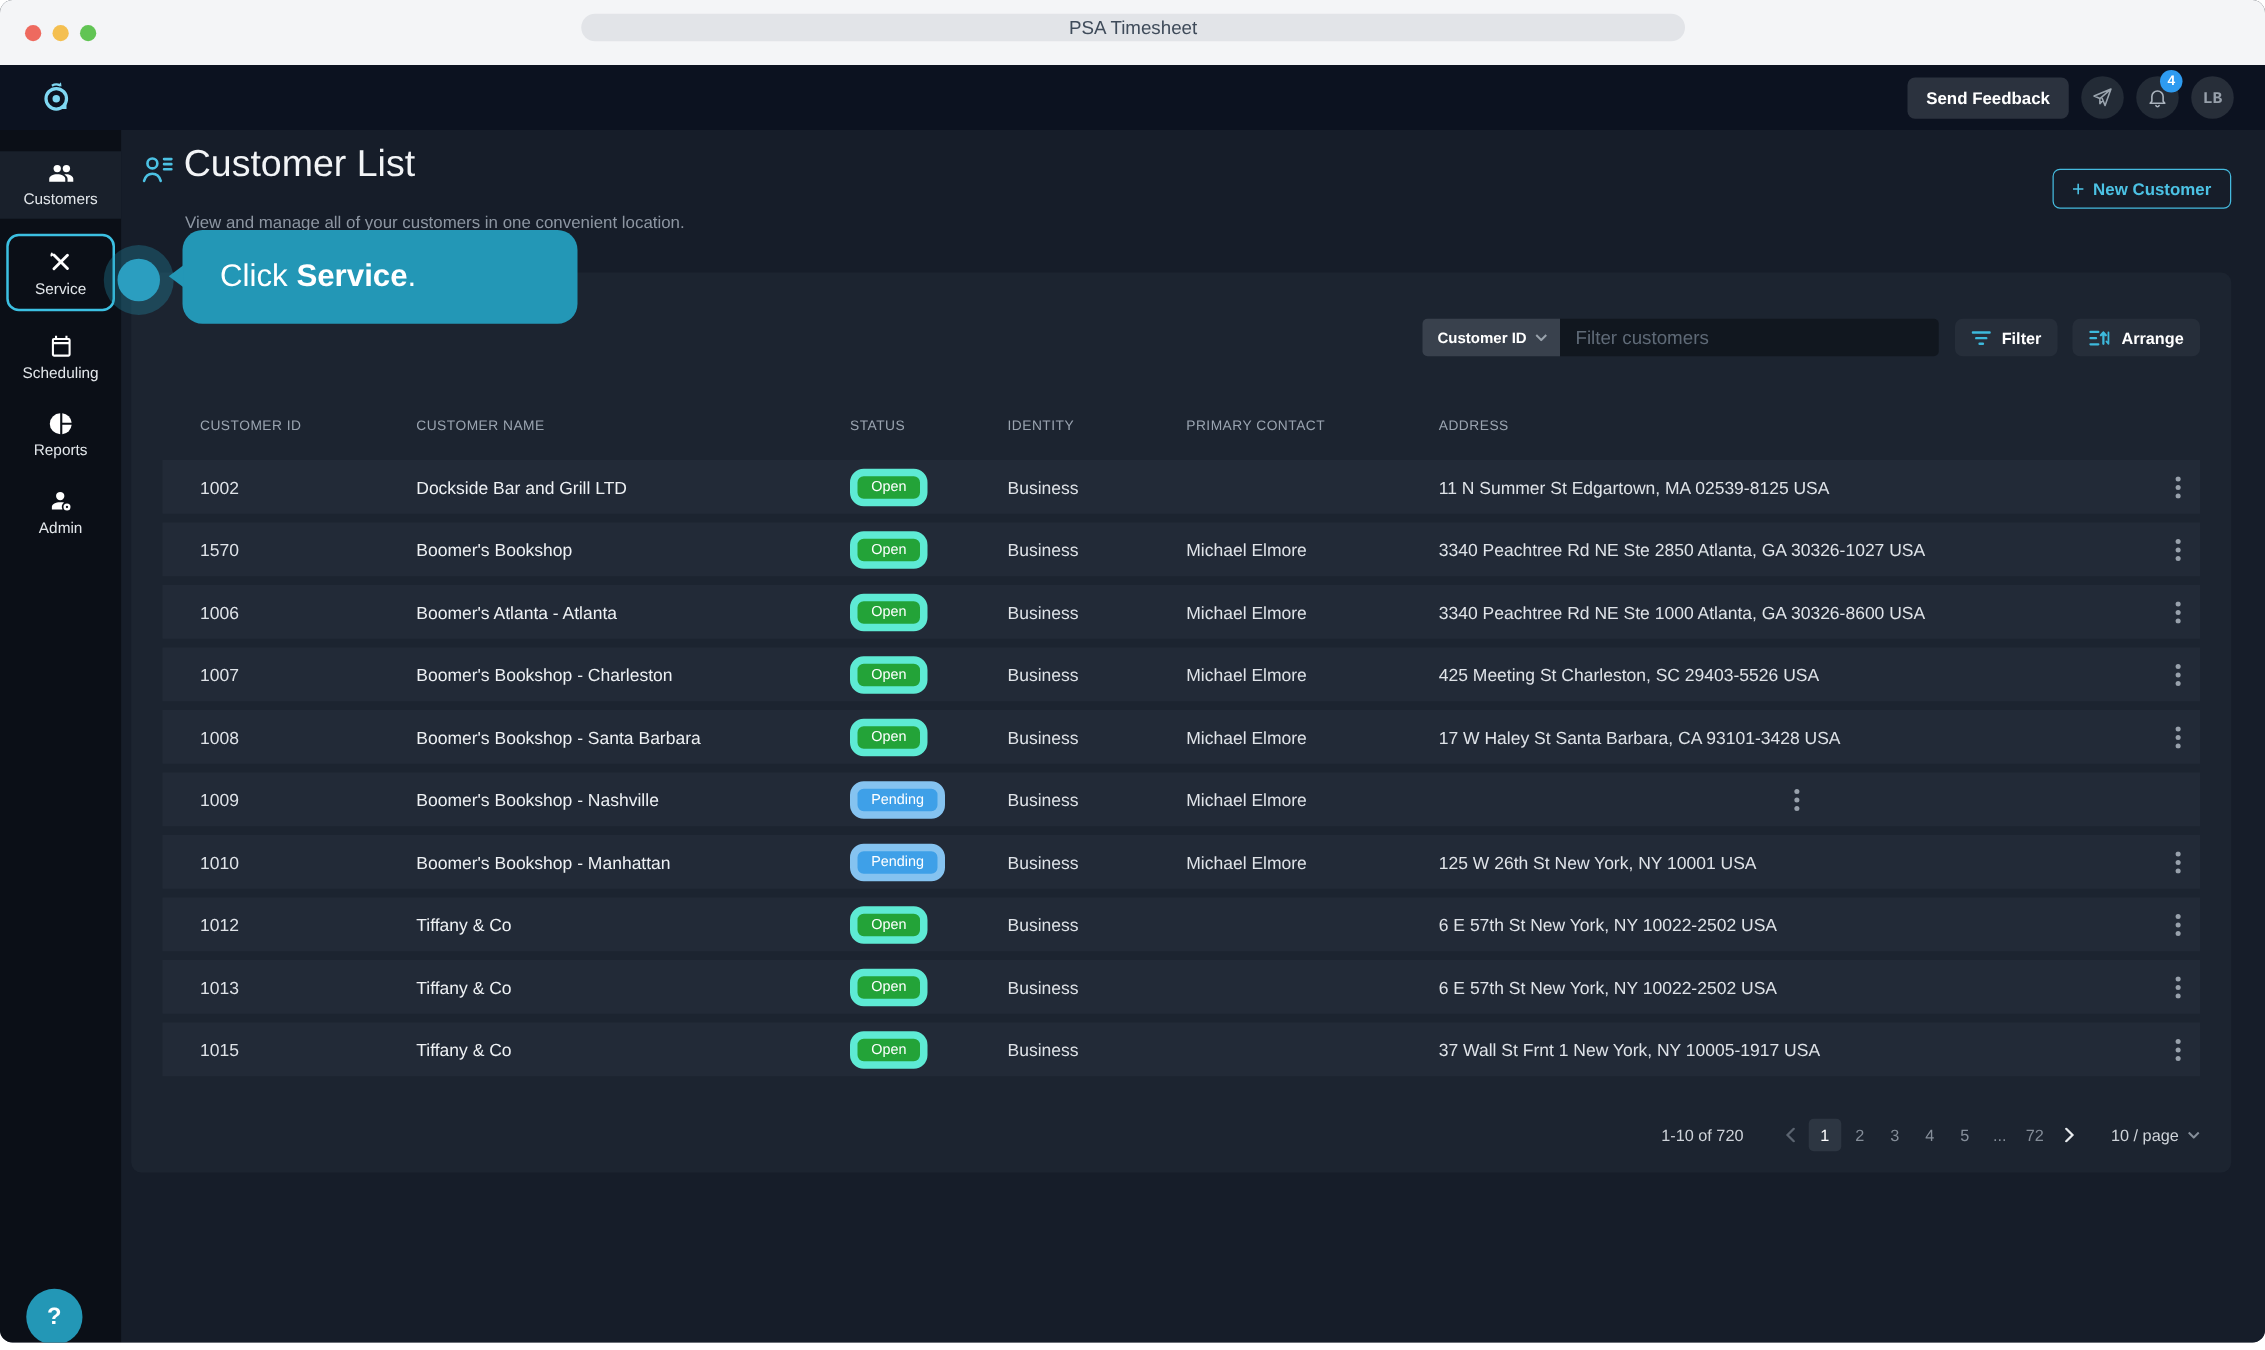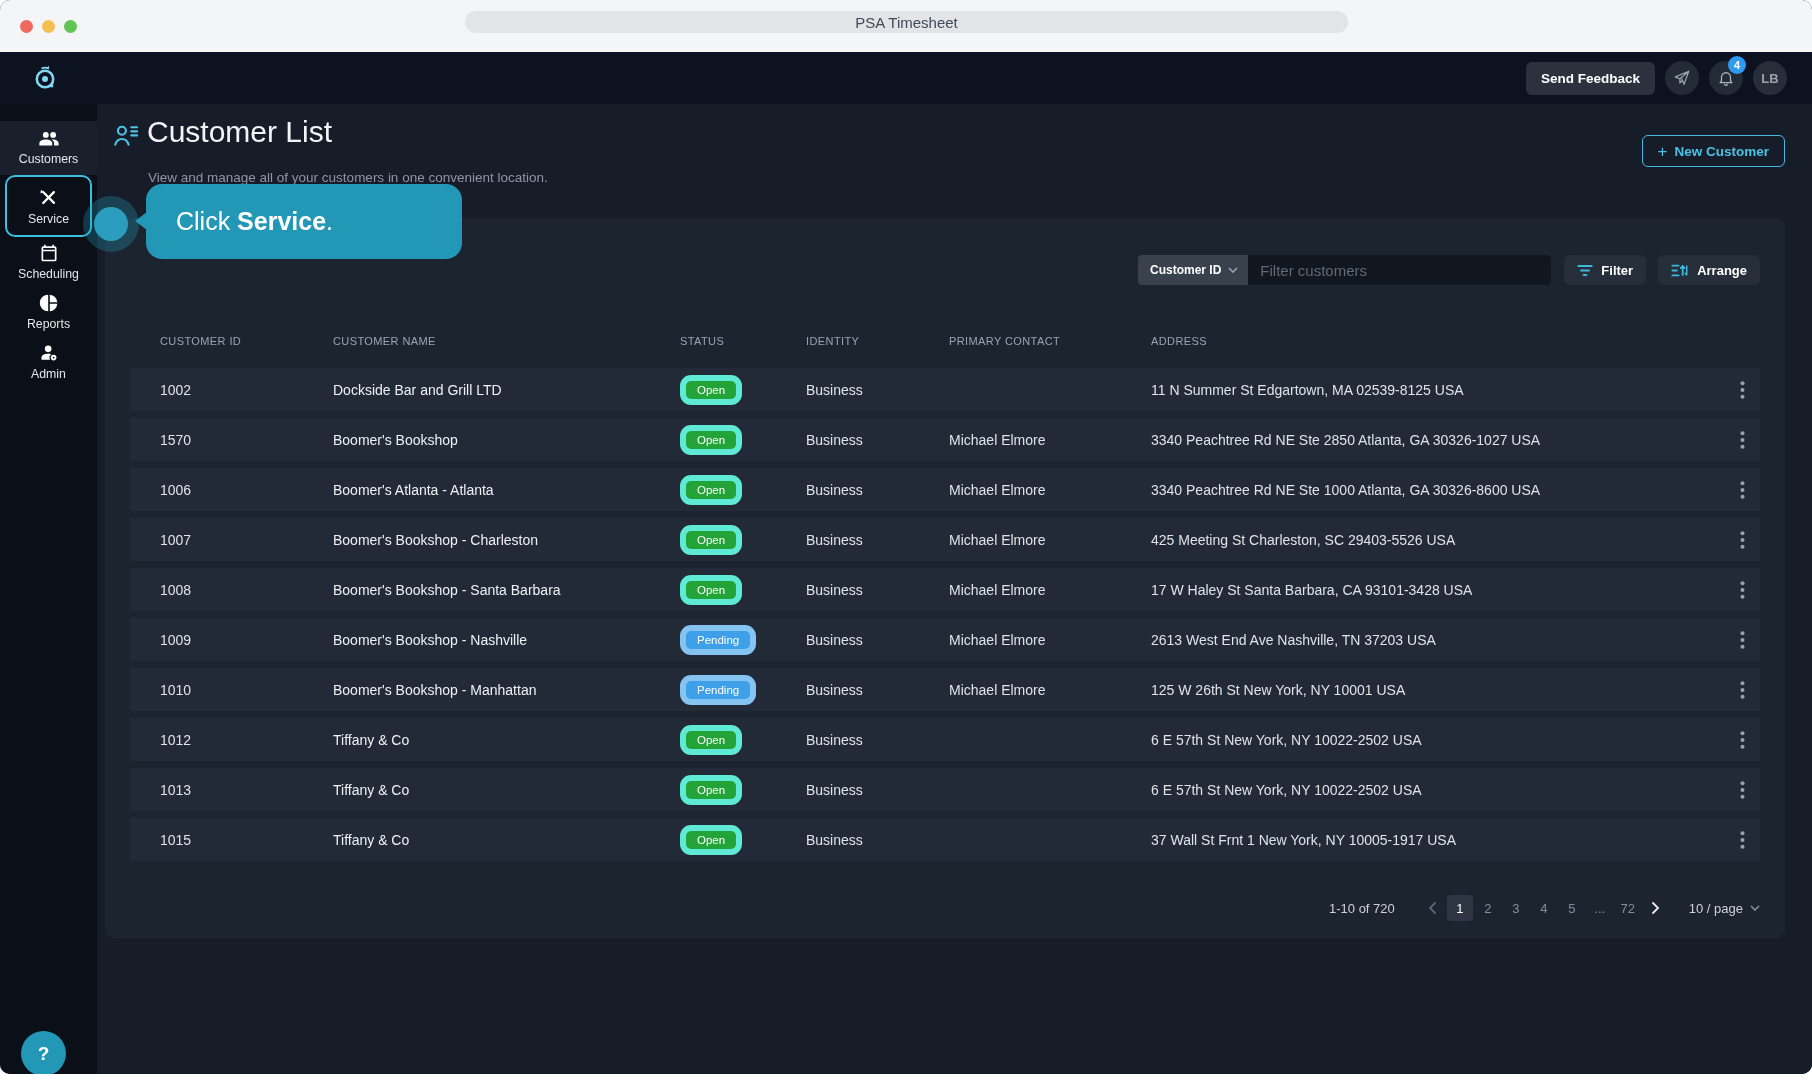--- a/index.html
+++ b/index.html
@@ -19,24 +19,24 @@
   
   .appheader { position:absolute; left:0; top:52px; width:100%; height:52px; background:#0c1220; }
   .logo { position:absolute; left:31px; top:12px; width:28px; height:28px; }
   .hdr-right { position:absolute; right:25px; top:0; height:52px; display:flex; align-items:center; gap:10px; }
   .btn-feedback { height:33px; padding:0 15px; background:#2b323e; border-radius:6px; color:#fff; font-size:13.5px; font-weight:bold;
                   display:flex; align-items:center; cursor:pointer; }
   .circ { width:34px; height:34px; border-radius:50%; background:#232b36; display:flex; align-items:center; justify-content:center; position:relative; cursor:pointer; }
   .nbadge { position:absolute; top:-5px; right:-3px; min-width:18px; height:18px; border-radius:9px; background:#2e9bf0; color:#fff;
             font-size:11px; font-weight:bold; display:flex; align-items:center; justify-content:center; padding:0 4px; }
   .avatar { width:34px; height:34px; border-radius:50%; background:#272e39; color:#97a0ab; font-size:13px; font-weight:bold;
-            display:flex; align-items:center; justify-content:center; cursor:pointer; }
-
-  
-  .sidebar { position:absolute; left:0; top:104px; width:97px; bottom:0; background:#0b0f17; display:flex; flex-direction:column; align-items:center; padding-top:17px; }
+            display:flex; align-items:center; justify-content:center; cursor:pointer;font-family:Liberation Mono, monospace; }
+
+  
+  .sidebar { position:absolute; left:0; top:104px; width:97px; bottom:0; background:#0b0f17; display:flex; flex-direction:column; align-items:center; padding-top:17px; gap:12px; }
   .nav-item { width:100%; height:50px; display:flex; flex-direction:column; align-items:center; justify-content:center; gap:4px;
               color:#e3e7eb; font-size:12.3px; cursor:pointer; }
   .nav-item.selected { height:54px; background:#19202b; }
   .nav-item.outlined { width:87px; height:62px; border:2px solid #3cc0e2; border-radius:10px; }
   .nav-item svg { display:block; }
 
   
   .main { position:absolute; left:97px; top:104px; right:0; bottom:0; background:#161d29; }
   .page-icon { position:absolute; left:15px; top:19px; }
   .page-title { position:absolute; left:50px; top:11px; font-size:30px; font-weight:400; color:#f2f4f6; }
@@ -308,21 +308,20 @@
               </svg>
             </div>
         </div>
 
         <div class="trow grid7">
           <div>1009</div>
           <div class="name">Boomer's Bookshop - Nashville</div>
           <div><span class="badge" data-status="Pending">Pending</span></div>
           <div>Business</div>
           <div>Michael Elmore</div>
-          <div>2613 West End Ave Nashville, TN 37203 USA</div>
           <div class="kebab-cell">
               <svg width="5" height="18" viewBox="0 0 4 16" fill="#98a1ac">
                 <circle cx="2" cy="2" r="1.8"></circle>
                 <circle cx="2" cy="8" r="1.8"></circle>
                 <circle cx="2" cy="14" r="1.8"></circle>
               </svg>
             </div>
         </div>
 
         <div class="trow grid7">

